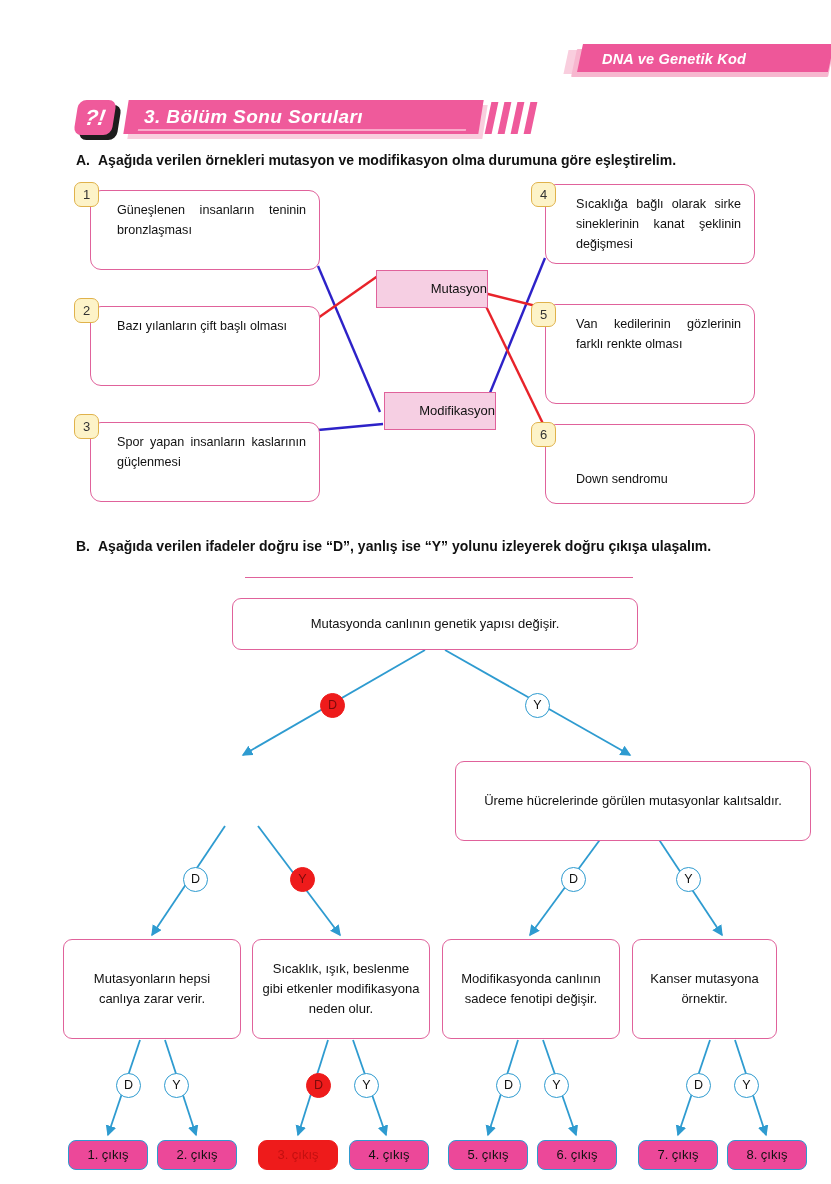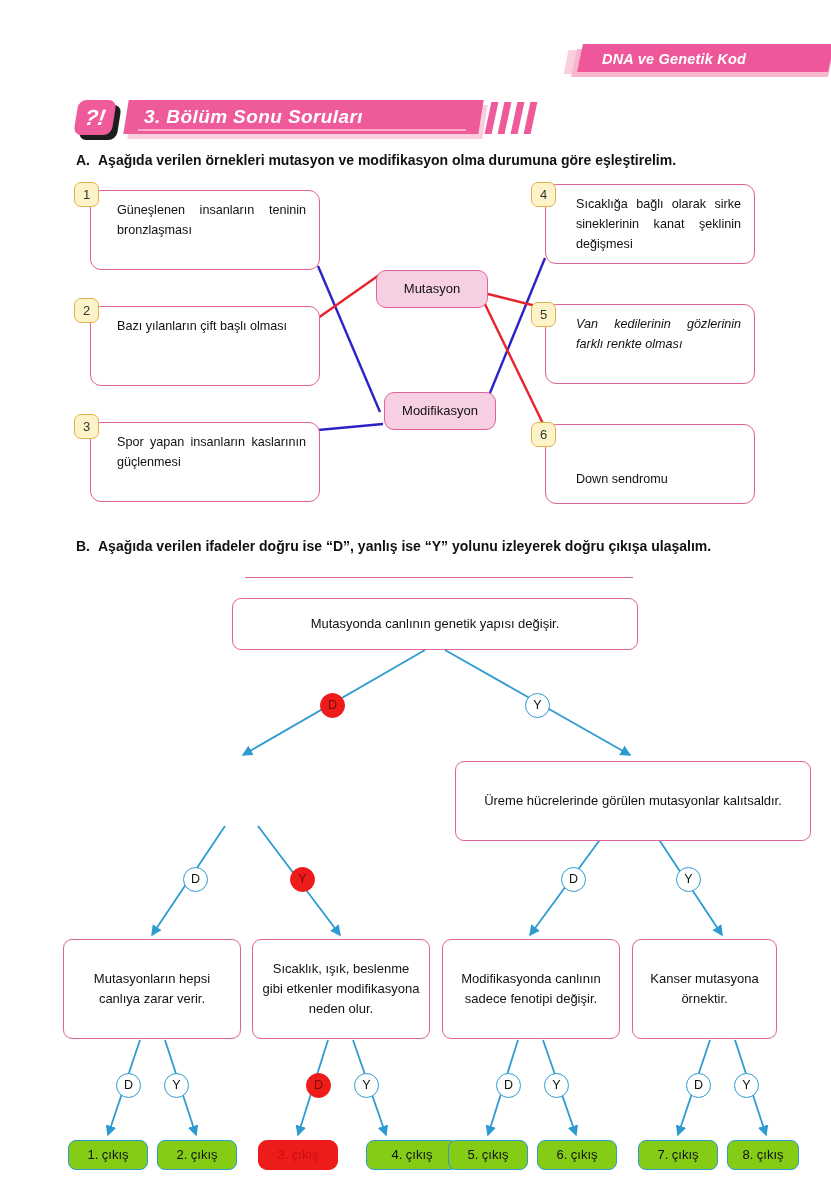--- a/index.html
+++ b/index.html
@@ -81,41 +81,41 @@
   }
   .abox.right { padding: 9px 13px 9px 30px; }
   .badge {
     position: absolute; width: 25px; height: 25px; border-radius: 7px;
     background: #fdf3c8; border: 1.5px solid #e0b24b;
     font-size: 13px; font-weight: normal; color: #333;
     line-height: 23px; text-align: center; z-index: 4;
   }
   .center-lbl {
     position: absolute; background: #f6cfe3; border: 1.5px solid #e0629b;
-    border-radius: 10px; font-size: 13px; color: #111;
-    text-align: center; z-index: 3;
+    border-radius: 0; font-size: 13px; color: #111;
+    text-align: right; z-index: 3;
   }
 
   
   .divider { position: absolute; background: #e0629b; height: 1.4px; }
   .fbox {
     position: absolute; border: 1.5px solid #e0629b; border-radius: 9px;
     background: #fff; font-size: 13px; line-height: 20px; color: #111;
     display: flex; align-items: center; justify-content: center; text-align: center;
     padding: 4px 8px;
   }
   .circ {
     position: absolute; width: 25px; height: 25px; border-radius: 50%;
     background: #ffffff; border: 1.4px solid #2e9bd0;
     font-size: 12.5px; color: #111; line-height: 23px; text-align: center; z-index: 5;
   }
   .circ.on { background: #ee1b1b; border-color: #ee1b1b; color: #7a0b0b; }
   .exit {
     position: absolute; border: 1.5px solid #2e9bd0; border-radius: 8px;
-    background: #84cc16; font-size: 13px; color: #111; height: 30px; line-height: 28px;
+    background: #ec4899; font-size: 13px; color: #111; height: 30px; line-height: 28px;
     text-align: center;
   }
   .exit.on { background: #ee1b1b; border-color: #ee1b1b; color: #c41010; }
   svg.edges { position: absolute; left: 0; top: 0; width: 831px; height: 1184px; pointer-events: none; }
 </style>
 </head>
 <body>
 
 <div id="page">
 
@@ -174,21 +174,21 @@
   <div class="abox" style="left:90px; top:422px; width:230px; height:80px;">
     <span>Spor yapan insanların kaslarının güçlenmesi</span>
   </div>
   <div class="badge" style="left:74px; top:414px;">3</div>
 
   <div class="abox right" style="left:545px; top:184px; width:210px; height:80px;">
     <span>Sıcaklığa bağlı olarak sirke sineklerinin kanat şeklinin değişmesi</span>
   </div>
   <div class="badge" style="left:531px; top:182px;">4</div>
 
-  <div class="abox right" style="left:545px; top:304px; width:210px; height:80px;font-style:italic;">
+  <div class="abox right" style="left:545px; top:304px; width:210px; height:100px;">
     <span>Van kedilerinin gözlerinin farklı renkte olması</span>
   </div>
   <div class="badge" style="left:531px; top:302px;">5</div>
 
   <div class="abox right" style="left:545px; top:424px; width:210px; height:80px; padding-top:44px;">
     <span>Down sendromu</span>
   </div>
   <div class="badge" style="left:531px; top:422px;">6</div>
 
   <div class="center-lbl" style="left:376px; top:270px; width:112px; height:38px; line-height:36px;">Mutasyon</div>
@@ -250,19 +250,19 @@
   <div class="circ on" style="left:306px; top:1073px;">D</div>
   <div class="circ" style="left:354px; top:1073px;">Y</div>
   <div class="circ" style="left:496px; top:1073px;">D</div>
   <div class="circ" style="left:544px; top:1073px;">Y</div>
   <div class="circ" style="left:686px; top:1073px;">D</div>
   <div class="circ" style="left:734px; top:1073px;">Y</div>
 
   <div class="exit" style="left:68px; top:1140px; width:80px;">1. çıkış</div>
   <div class="exit" style="left:157px; top:1140px; width:80px;">2. çıkış</div>
   <div class="exit on" style="left:258px; top:1140px; width:80px;border-radius:9px;">3. çıkış</div>
-  <div class="exit" style="left:366px; top:1140px; width:92px;">4. çıkış</div>
+  <div class="exit" style="left:349px; top:1140px; width:80px;">4. çıkış</div>
   <div class="exit" style="left:448px; top:1140px; width:80px;">5. çıkış</div>
   <div class="exit" style="left:537px; top:1140px; width:80px;">6. çıkış</div>
   <div class="exit" style="left:638px; top:1140px; width:80px;">7. çıkış</div>
-  <div class="exit" style="left:727px; top:1140px; width:72px;">8. çıkış</div>
+  <div class="exit" style="left:727px; top:1140px; width:80px;">8. çıkış</div>
 
 </div>
 
 </body></html>

